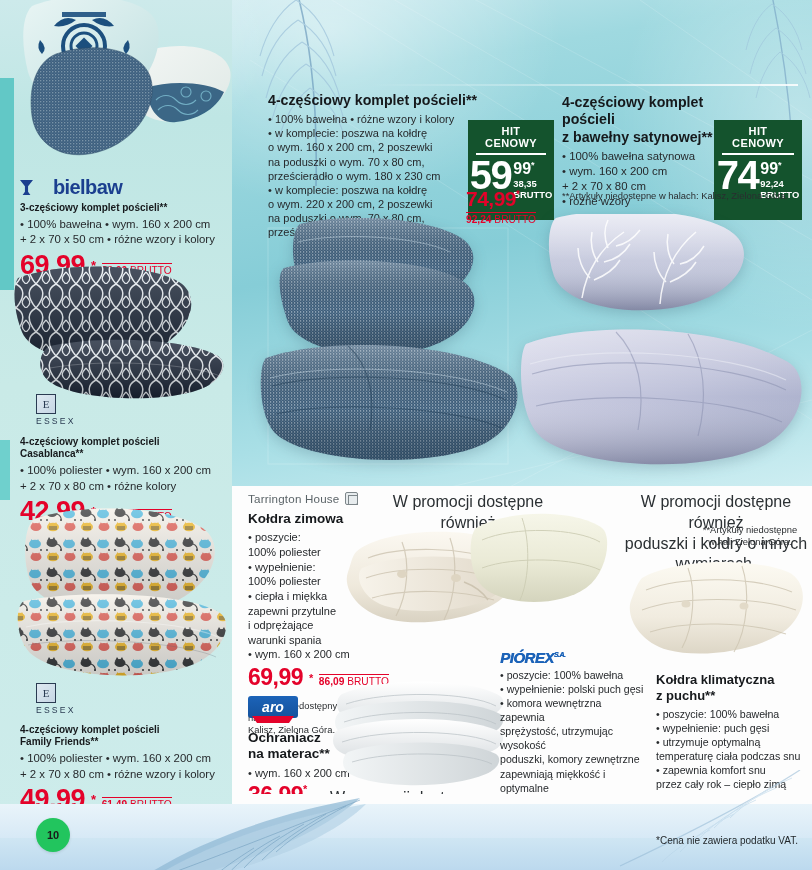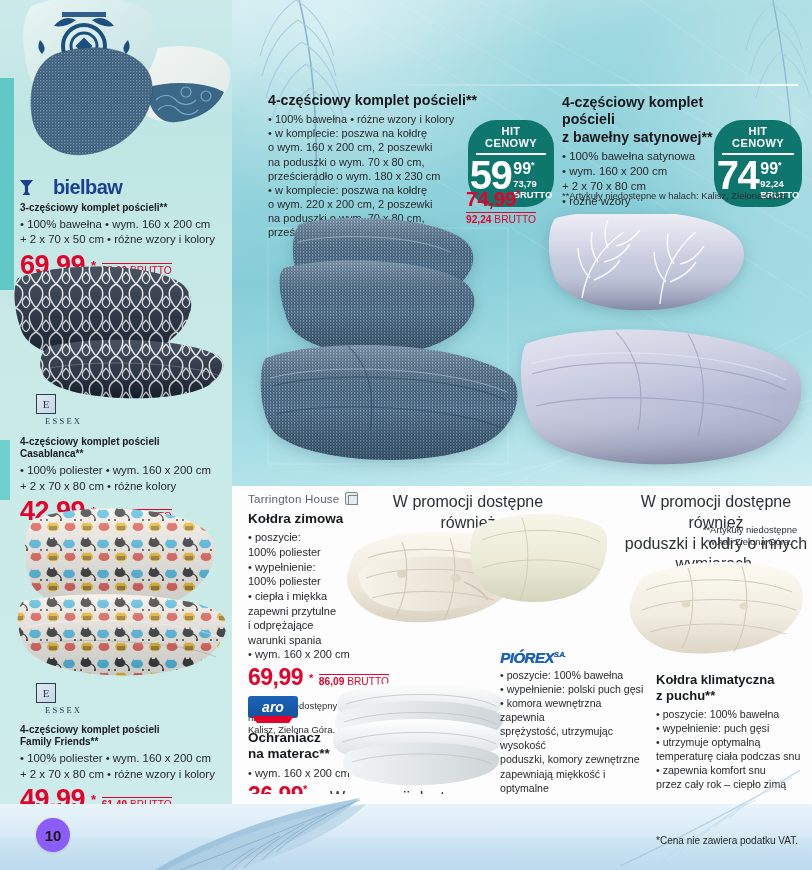--- a/index.html
+++ b/index.html
@@ -94,22 +94,22 @@
   .price-brutto .lbl { font-weight:400; }
 
   .price-stack { margin-top:4px; }
   .price-stack .price-main { font-size:25px; }
   .price-stack .price-brutto { display:inline-block; margin-top:2px; }
 
   .footnote { font-size:9.4px; color:#2a2d30; line-height:1.3; }
 
   
   .hit {
-    position:absolute; background:#0f766e; color:#fff;
-    padding:5px 8px 7px 8px; text-align:center;border-radius:28px;
+    position:absolute; background:#14532d; color:#fff;
+    padding:5px 8px 20px 8px; text-align:center;
   }
   .hit .hit-lbl {
     font-size:11px; font-weight:700; letter-spacing:.4px; line-height:1.1;
     border-bottom:2px solid #fff; padding-bottom:4px; margin-bottom:3px;
   }
   .hit .hit-body { display:flex; align-items:flex-start; justify-content:center; gap:2px; }
   .hit .hit-int { font-size:40px; font-weight:700; line-height:.88; letter-spacing:-1.5px; }
   .hit .hit-right { text-align:left; padding-top:2px; }
   .hit .hit-dec { font-size:16px; font-weight:700; line-height:.95; }
   .hit .hit-dec .st { font-size:9px; vertical-align:super; }
@@ -121,22 +121,22 @@
 
   
   .essex { text-align:left; }
   .essex-box {
     width:20px; height:20px; border:1.4px solid #2a3b52;
     display:flex; align-items:center; justify-content:center;
     font-size:11px; color:#2a3b52; font-family:"Liberation Serif", serif;
     background:linear-gradient(135deg,#dfeaf2,#c6d6e4);
   }
   .essex-name {
-    font-family:Liberation Serif, serif; font-size:8.6px;
-    letter-spacing:2.2px; color:#2a3b52; margin-top:2px;margin-left:9px;
+    font-family:Liberation Sans, sans-serif; font-size:8.6px;
+    letter-spacing:2.2px; color:#2a3b52; margin-top:2px;
   }
 
   .bielbaw {
     display:flex; align-items:center; gap:20px;
     color:#1b3f8f; font-size:20px; font-weight:700; letter-spacing:-.6px;
   }
   .bielbaw .mark {
     width:13px; height:15px; background:#1b3f8f;
     clip-path:polygon(0 0,100% 0,62% 42%,62% 78%,80% 100%,20% 100%,38% 78%,38% 42%);
   }
@@ -172,23 +172,23 @@
   }
   .piorex .sa { font-size:7px; vertical-align:super; }
 
   .promo-note {
     font-size:16px; color:#2b3033; line-height:1.3; text-align:center;
   }
 
   .page-num {
     position:absolute; left:36px; bottom:18px;
     width:34px; height:34px; border-radius:50%;
-    background:#8b5cf6; color:#1a1a1a;
+    background:#22c55e; color:#1a1a1a;
     display:flex; align-items:center; justify-content:center;
-    font-size:15px; font-weight:700;
+    font-size:11px; font-weight:700;
     box-shadow:0 1px 3px rgba(0,0,0,.12);
   }
   .vat-note {
     position:absolute; right:14px; bottom:24px;
     font-size:10px; color:#1f2326;
   }
 
   
   .white-panel {
     position:absolute; left:232px; top:486px; width:580px; height:322px;
@@ -462,21 +462,21 @@
 prześcieradło o wym. 220 x 230 cm</div>
   </div>
 
   <div class="hit" style="left:468px;top:120px;width:86px;">
     <div class="hit-lbl">HIT CENOWY</div>
     <div class="hit-body">
       <span class="hit-int">59</span>
       <span class="hit-right">
         <span class="hit-dec"><span>99</span><span class="st">*</span></span>
         <div class="hit-gross">
-          <div>73,79</div>
+          <div>38,35</div>
           <div>BRUTTO</div>
         </div>
       </span>
     </div>
   </div>
 
   <div style="position:absolute;left:466px;top:190px;">
     <div style="display:flex;align-items:flex-start;">
       <span class="price-main" style="font-size:21px;">74,99</span>
       <span class="price-main" style="font-size:10px;">*</span>

